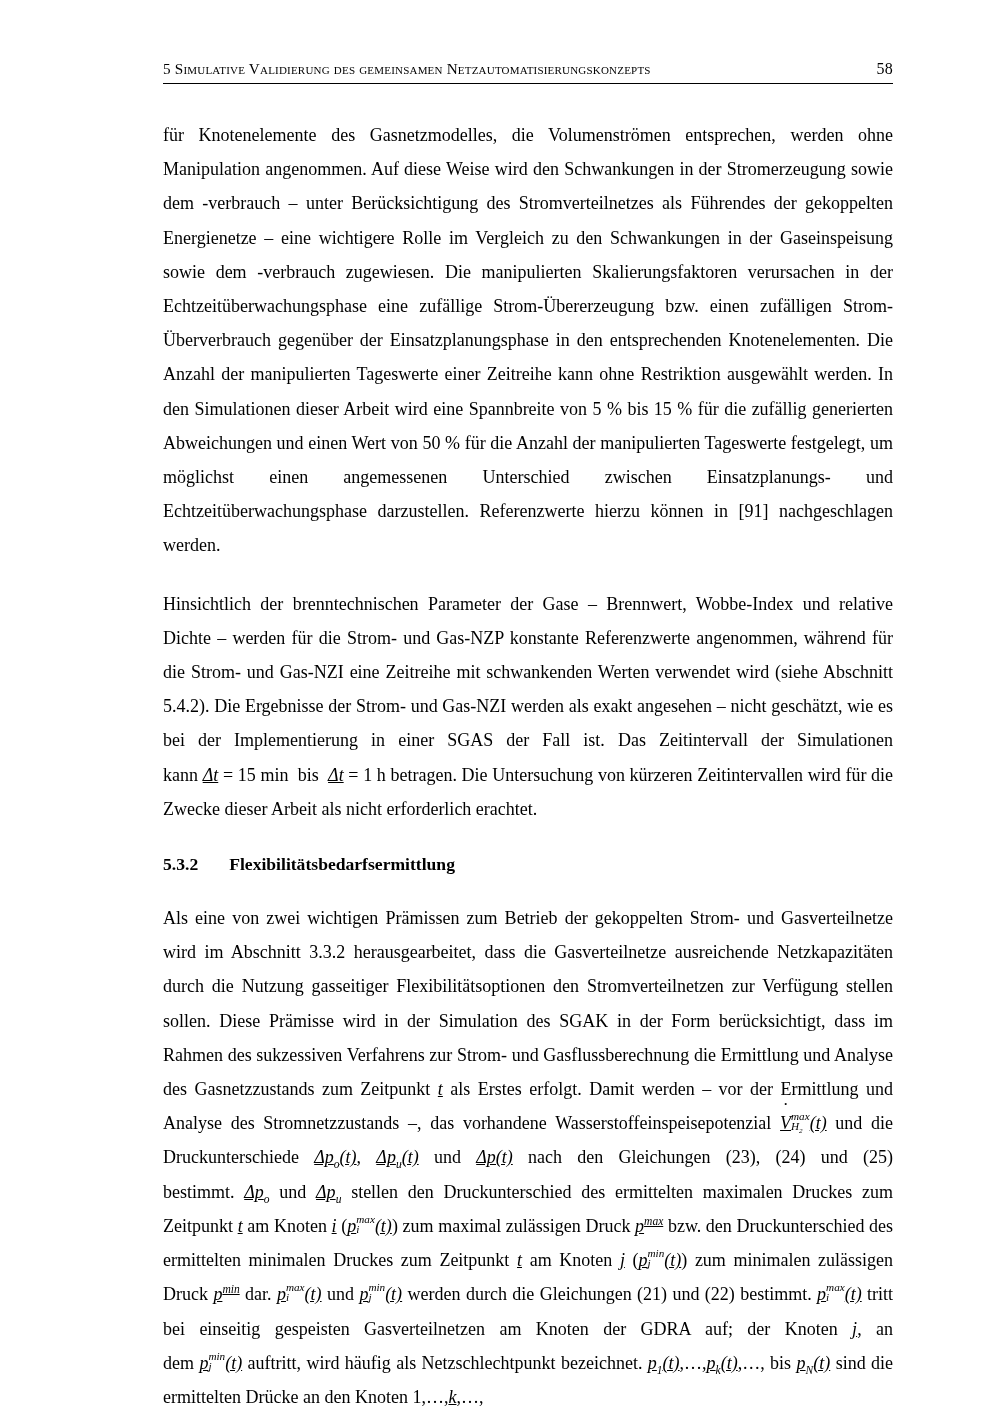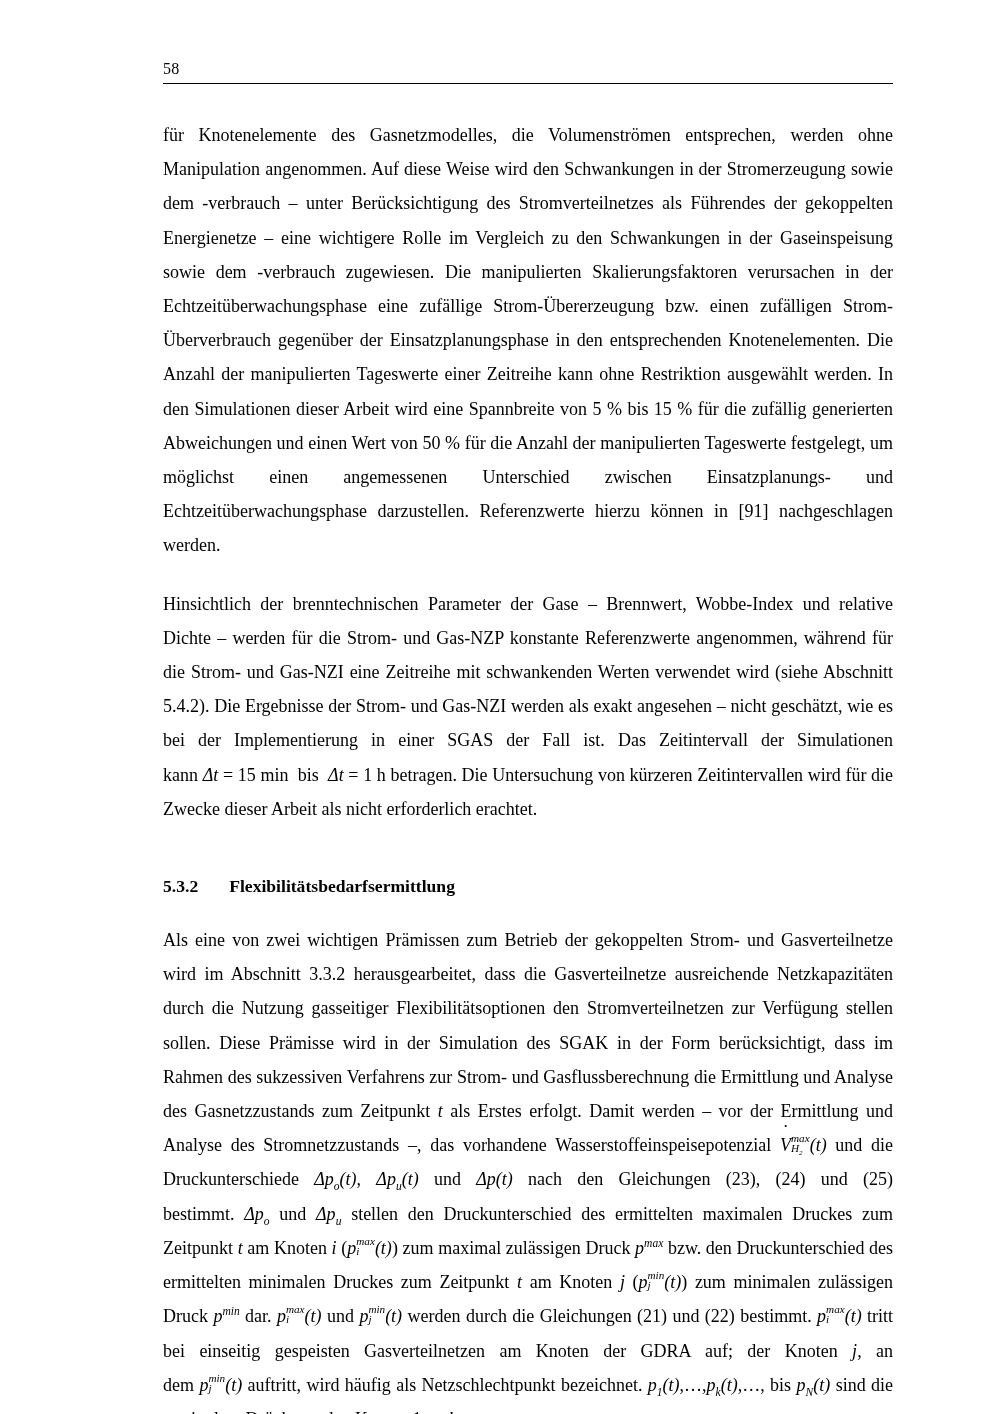--- a/index.html
+++ b/index.html
@@ -52,29 +52,30 @@
     text-justify: inter-word;
     font-size: 18px;
     line-height: 34.2px;
     margin: 12px 0 24px 0;
     hyphens: none;
   }
   p.body:first-of-type { margin-top: 34px; }
   h3.section {
     font-size: 17.6px;
     font-weight: bold;
-    margin: 50px 0 26px 0;
+    margin: 28px 0 26px 0;
     display: flex;
     gap: 31px;
   }
   h3.section .num { display: inline-block; }
   
   .mi {
     font-family: "Liberation Serif", serif;
     font-style: italic;
+    text-decoration: underline;
   }
   .mnum { font-style: normal; }
   sub.s, sup.s {
     font-size: 64%;
     line-height: 0;
   }
   .vdot {
     position: relative;
     display: inline-block;
   }
@@ -104,20 +105,21 @@
   .subsup .ss-sup { margin-bottom: -0.12em; }
   .nw { white-space: nowrap; }
 </style>
 </head>
 <body>
 
 <div class="page">
   <div class="content">
 
     <div class="runhead">
+      <span class="runhead-title">5 Simulative Validierung des gemeinsamen Netzautomatisierungskonzepts</span>
       <span class="runhead-page">58</span>
     </div>
 
     <p class="body">für Knotenelemente des Gasnetzmodelles, die Volumenströmen entsprechen, werden ohne Manipulation angenommen. Auf diese Weise wird den Schwankungen in der Stromerzeugung sowie dem -verbrauch – unter Berücksichtigung des Stromverteilnetzes als Führendes der gekoppelten Energienetze – eine wichtigere Rolle im Vergleich zu den Schwankungen in der Gaseinspeisung sowie dem -verbrauch zugewiesen. Die manipulierten Skalierungsfaktoren verursachen in der Echtzeitüberwachungsphase eine zufällige Strom-Übererzeugung bzw. einen zufälligen Strom-Überverbrauch gegenüber der Einsatzplanungsphase in den entsprechenden Knotenelementen. Die Anzahl der manipulierten Tageswerte einer Zeitreihe kann ohne Restriktion ausgewählt werden. In den Simulationen dieser Arbeit wird eine Spannbreite von 5 % bis 15 % für die zufällig generierten Abweichungen und einen Wert von 50 % für die Anzahl der manipulierten Tageswerte festgelegt, um möglichst einen angemessenen Unterschied zwischen Einsatzplanungs- und Echtzeitüberwachungsphase darzustellen. Referenzwerte hierzu können in [91] nachgeschlagen werden.</p>
 
     <p class="body"><span>Hinsichtlich der brenntechnischen Parameter der Gase – Brennwert, Wobbe-Index und relative Dichte – werden für die Strom- und Gas-NZP konstante Referenzwerte angenommen, während für die Strom- und Gas-NZI eine Zeitreihe mit schwankenden Werten verwendet wird (siehe Abschnitt 5.4.2). Die Ergebnisse der Strom- und Gas-NZI werden als exakt angesehen – nicht geschätzt, wie es bei der Implementierung in einer SGAS der Fall ist. Das Zeitintervall der Simulationen kann</span><span class="nw">&nbsp;<span class="mi">Δt</span> = <span class="mnum">15</span>&nbsp;min</span><span>&nbsp;&nbsp;<span>bis</span>&nbsp;&nbsp;</span><span class="nw"><span class="mi">Δt</span> = <span class="mnum">1</span>&nbsp;h</span><span>&nbsp;<span>betragen. Die Untersuchung von kürzeren Zeitintervallen wird für die Zwecke dieser Arbeit als nicht erforderlich erachtet.</span></span></p>
 
     <h3 class="section">
       <span class="num">5.3.2</span>
       <span>Flexibilitätsbedarfsermittlung</span>

